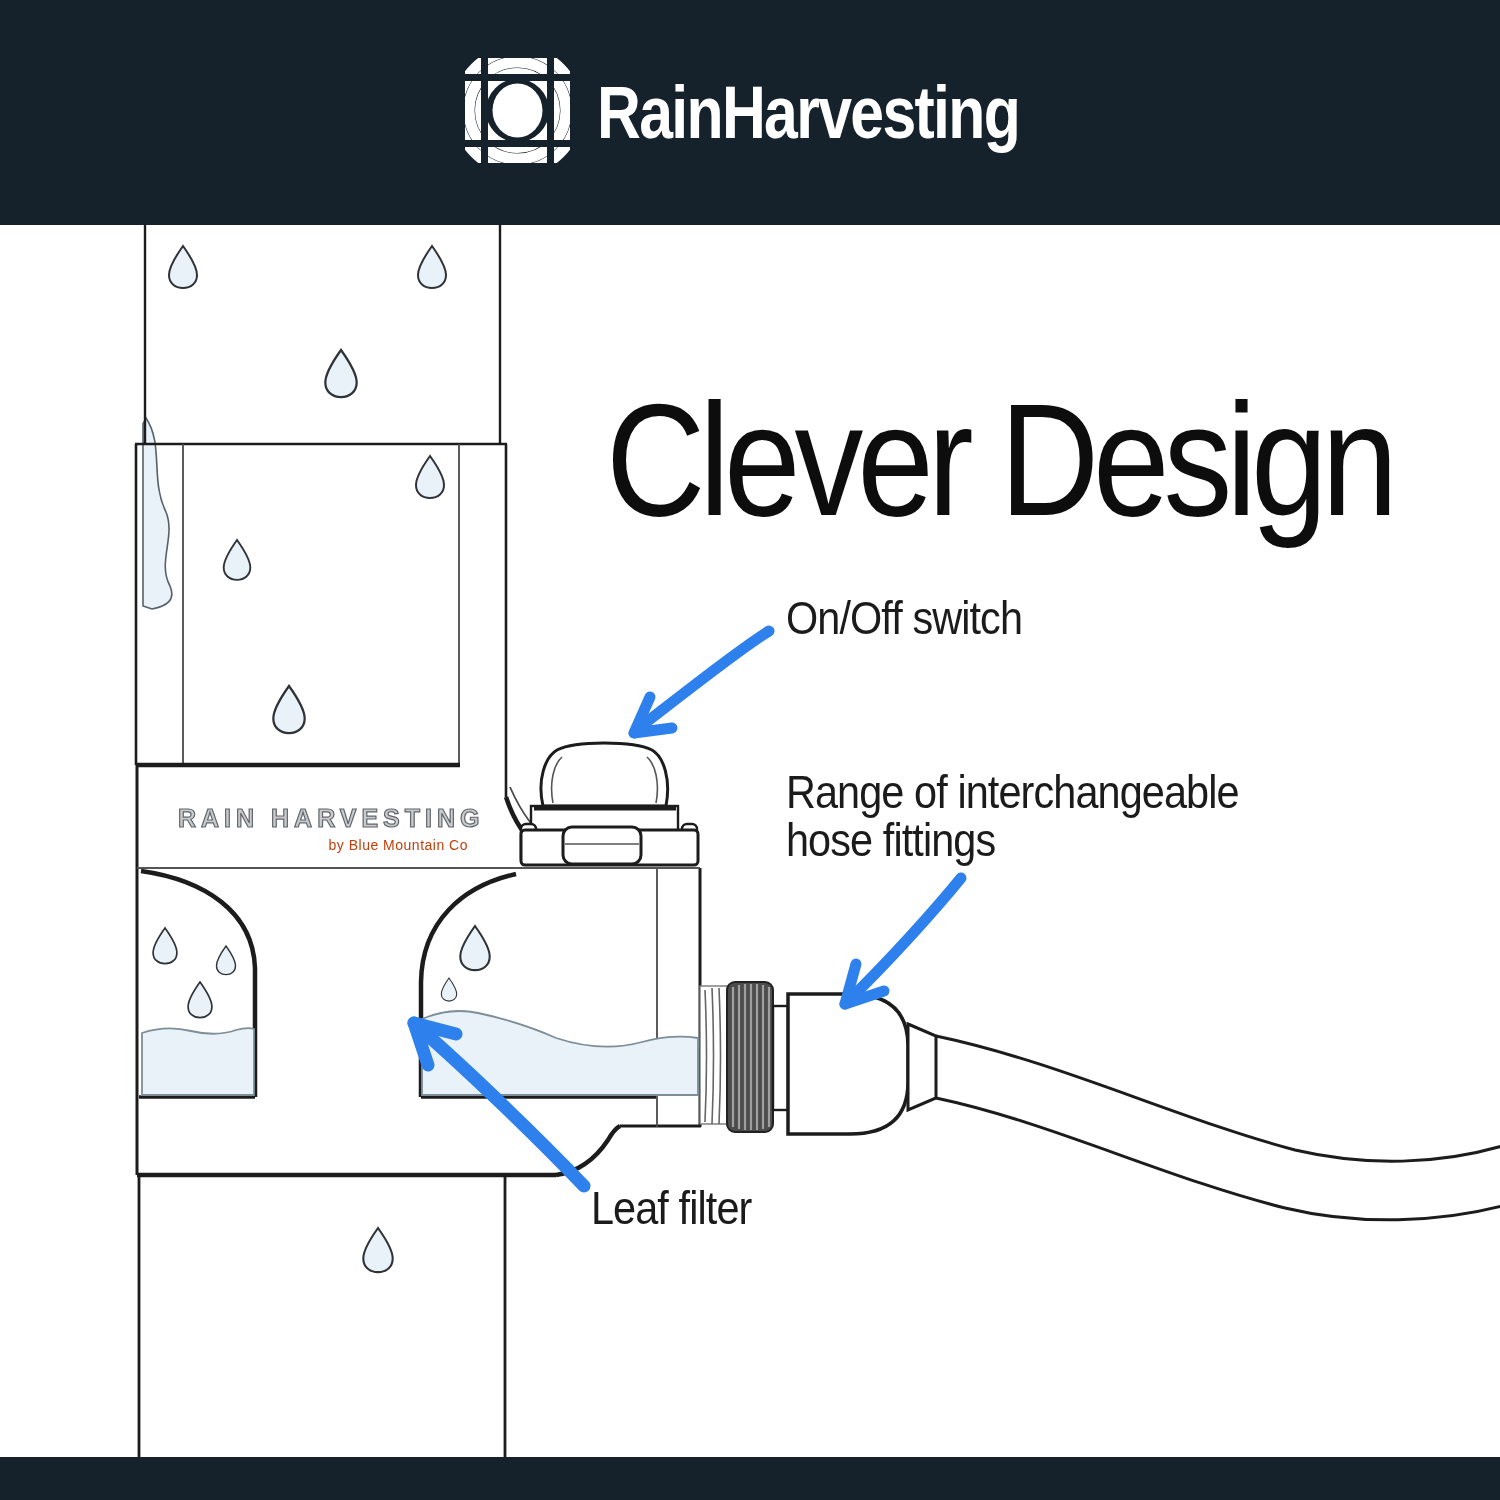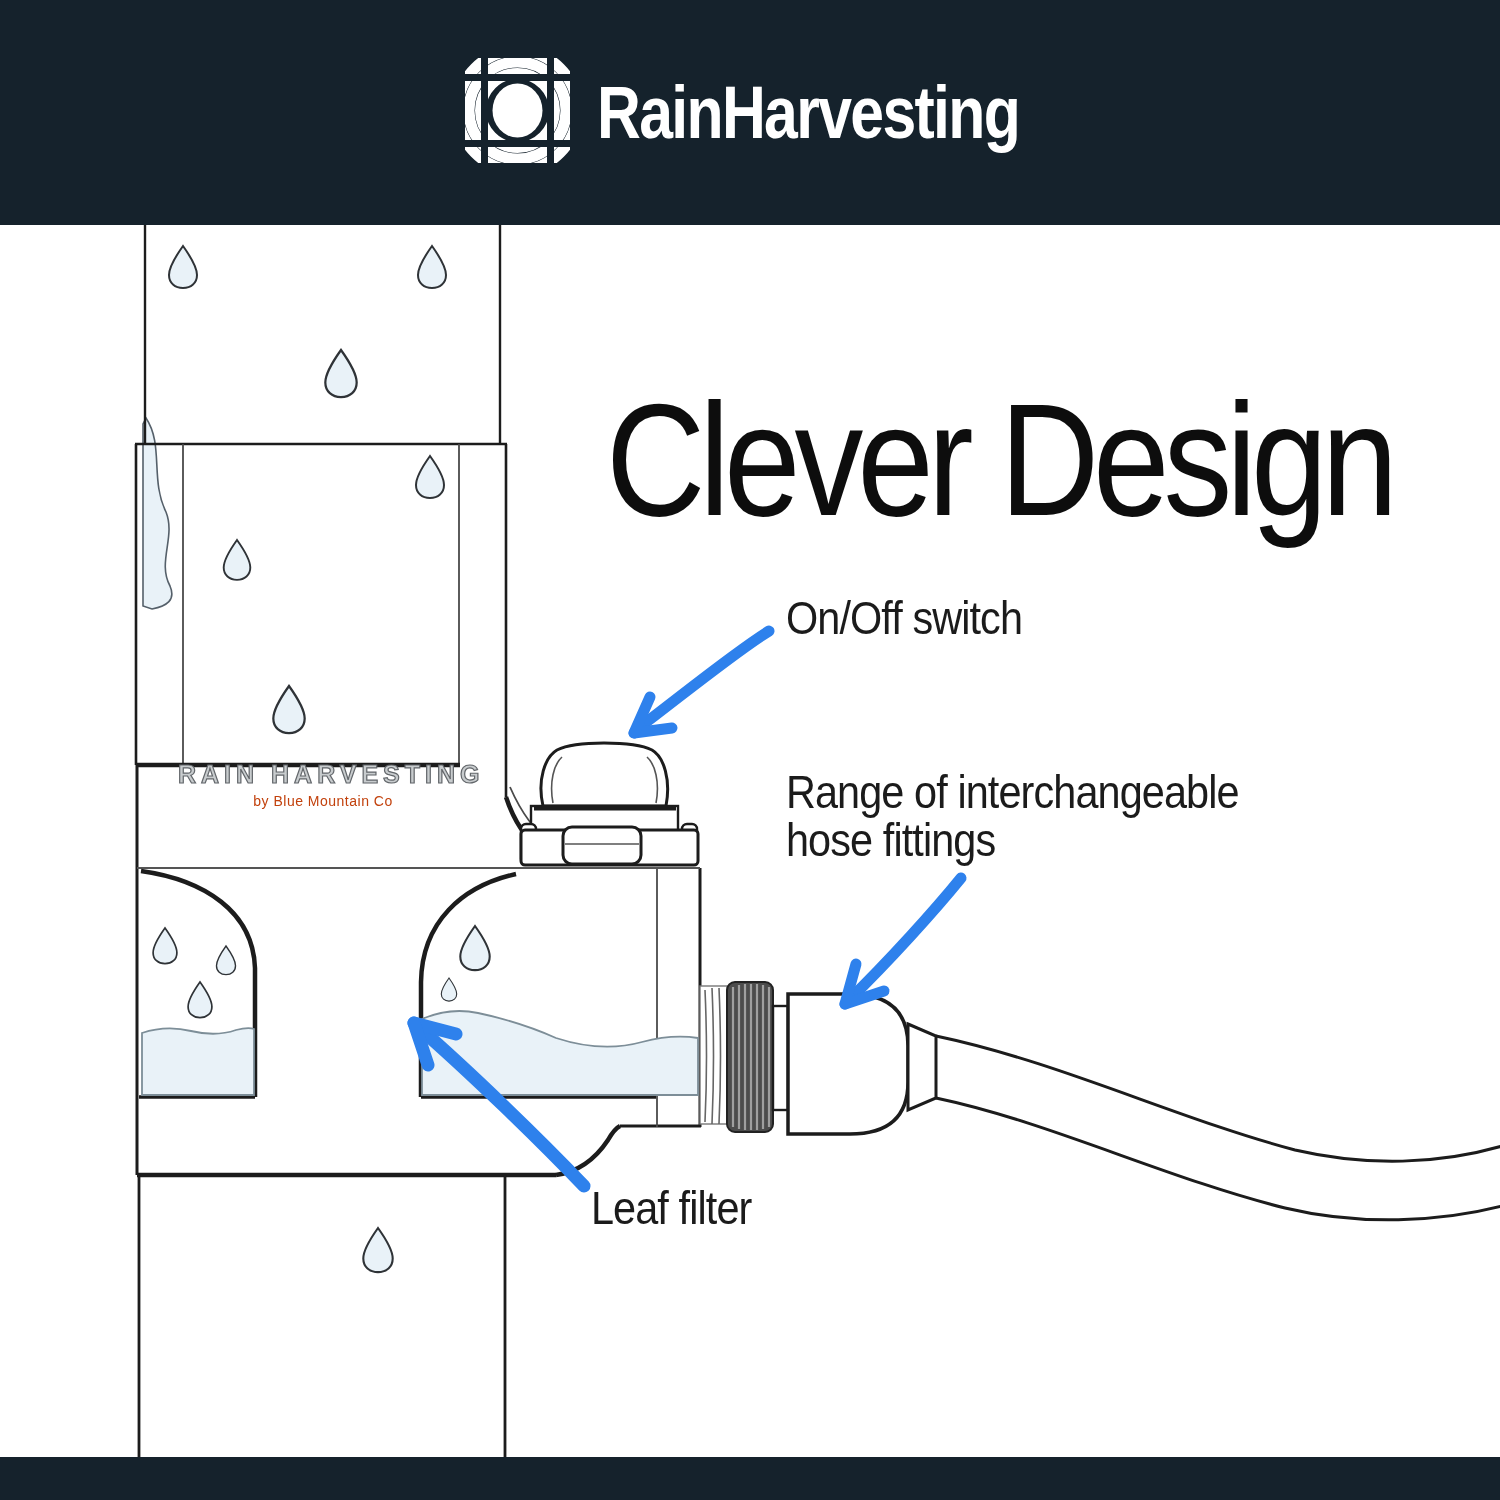--- a/index.html
+++ b/index.html
@@ -33,21 +33,21 @@
   
   .callout{
     position:absolute;color:#1b1b1b;font-size:46px;letter-spacing:-1px;
     transform:scaleX(.9);transform-origin:left top;white-space:nowrap;line-height:48px;
   }
   .callout-onoff{left:786px;top:594px;}
   .callout-fittings{left:786px;top:768px;}
   .callout-filter{left:591px;top:1184px;}
   
   .device-label{
-    position:absolute;left:178px;top:760px;width:290px;text-align:center;
+    position:absolute;left:178px;top:804px;width:290px;text-align:right;
   }
   .device-label .brand{
     font-size:25px;font-weight:700;letter-spacing:5px;color:#c8ccce;
     -webkit-text-stroke:1.2px #63676b;white-space:nowrap;
   }
   .device-label .byline{
     margin-top:4px;font-size:14px;letter-spacing:.5px;color:#c2410c;white-space:nowrap;
   }
   svg{position:absolute;left:0;top:0;}
 </style>

